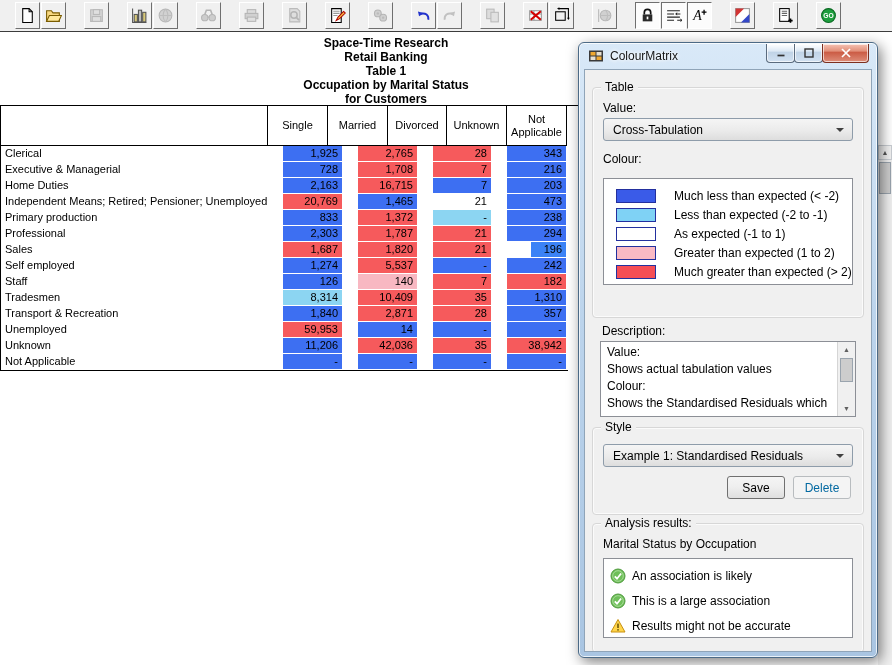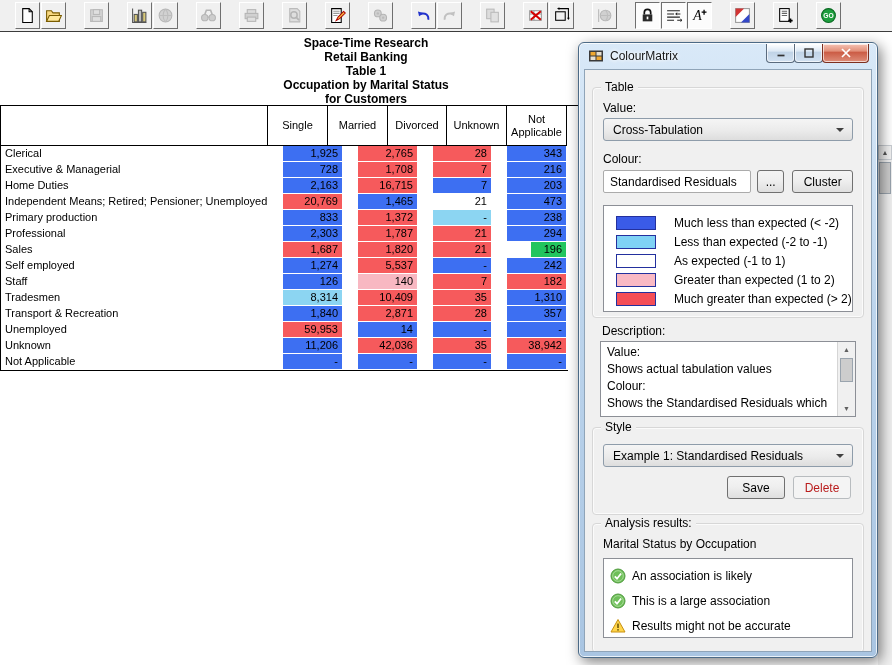--- a/index.html
+++ b/index.html
@@ -8,21 +8,21 @@
   
   #toolbar{position:absolute;left:0;top:0;width:892px;height:32px;background:#F0F0F0;
            border-bottom:1px solid #3C3C3C;display:flex;align-items:center;padding-left:15px;box-sizing:border-box;}
   .tbtn{width:23px;height:25px;background:#F0F0F0;border:1px solid;border-color:#FFF #6F6F6F #6F6F6F #FFF;
         display:flex;align-items:center;justify-content:center;margin-right:1px;flex:none;}
   .tbtn.gap{margin-left:17px;}
   .tbtn.pressed{background:#FCFCFC;border-color:#6F6F6F #FFF #FFF #6F6F6F;}
   .tbtn.disabled svg{filter:grayscale(1) opacity(.5) contrast(.7);}
   .tbtn svg{width:17px;height:17px;}
   
-  #titleblock{position:absolute;left:0;top:36px;width:732px;text-align:center;}
+  #titleblock{position:absolute;left:0;top:36px;width:732px;text-align:center;padding-left:20px;}
   #titleblock div{font-size:12px;font-weight:bold;line-height:14px;}
   #tline{position:absolute;left:0;top:105px;width:878px;height:1px;background:#000;}
   #thead{position:absolute;left:0;top:106px;width:567px;height:39px;display:grid;
          grid-template-columns:267px 60px 60px 59px 60px 61px;border-bottom:1px solid #000;
          box-sizing:content-box;background:#fff;}
   .hcell{border-left:1px solid #000;display:flex;align-items:center;justify-content:center;
          text-align:center;font-size:11px;line-height:13px;padding:0 3px;box-sizing:border-box;}
   .hcell:last-child{border-right:1px solid #000;}
   #tbody{position:absolute;left:0;top:146px;}
   .trow{display:grid;grid-template-columns:267px 59px 59px 58px 59px 60px;column-gap:16px;
@@ -61,21 +61,21 @@
          box-shadow:inset 0 0 0 1px #FBFBFB;box-sizing:border-box;}
   .glabel{position:absolute;top:-8px;left:8px;background:#F0F0F0;padding:0 4px;font-size:12px;line-height:15px;}
   .flabel{font-size:12px;line-height:14px;}
   .combo{height:23px;border:1px solid #8E9CAA;border-radius:3px;
          background:linear-gradient(#F5F5F5,#EBEBEB 55%,#DDDDDD);display:flex;align-items:center;
          padding:0 9px;box-sizing:border-box;position:relative;}
   .combo .carrow{position:absolute;right:8px;top:9px;width:0;height:0;
          border-left:4px solid transparent;border-right:4px solid transparent;border-top:4px solid #404040;}
   .btn{font-family:"Liberation Sans",sans-serif;font-size:12px;height:23px;border:1px solid #707070;border-radius:3px;
        background:linear-gradient(#F4F4F4,#EFEFEF 45%,#DFDFDF);color:#000;box-sizing:border-box;}
-  .btn.disabled{border-color:#B8BCBF;color:#b91c1c;background:#F4F4F4;}
+  .btn.disabled{border-color:#B8BCBF;color:#0369a1;background:#F4F4F4;}
   .textbox{height:23px;background:#fff;border:1px solid #ABABAB;border-radius:2px;
            display:flex;align-items:center;padding:0 6px;box-sizing:border-box;}
   .legendbox{border:1px solid #8C8F96;background:#fff;box-sizing:border-box;}
   .legend-row{display:flex;align-items:center;height:19px;padding-left:12px;}
   .swatch{width:38px;height:12px;border:1px solid #23309E;margin-right:18px;flex:none;box-sizing:content-box;}
   .descbox{position:relative;border:1px solid #8C8F96;background:#fff;box-sizing:border-box;overflow:hidden;}
   .descbox .lines{padding:2px 6px;font-size:12px;line-height:17px;}
   .dsb{position:absolute;right:0;top:0;bottom:0;width:17px;background:#F0F0F0;border-left:1px solid #D5D5D5;}
   .dsb-up,.dsb-down{height:15px;display:flex;align-items:center;justify-content:center;font-size:7px;color:#606060;}
   .dsb-down{position:absolute;bottom:0;left:0;right:0;}
@@ -350,21 +350,21 @@
         <div class="tcell" style="background: rgb(246, 90, 92);">1,787</div>
         <div class="tcell" style="background: rgb(246, 90, 92);">21</div>
         <div class="tcell" style="background: rgb(61, 111, 242);">294</div>
         <div class="tcell" style="background: rgb(61, 111, 242);">-</div>
       </div>
       <div class="trow">
         <div class="rlabel">Sales</div>
         <div class="tcell" style="background: rgb(246, 90, 92);">1,687</div>
         <div class="tcell" style="background: rgb(246, 90, 92);">1,820</div>
         <div class="tcell" style="background: rgb(246, 90, 92);">21</div>
-        <div class="tcell" style="background: #22c55e; margin-left: 24px;">196</div>
+        <div class="tcell" style="background: #3b82f6; margin-left: 24px;">196</div>
         <div class="tcell" style="background: rgb(61, 111, 242);">-</div>
       </div>
       <div class="trow">
         <div class="rlabel">Self employed</div>
         <div class="tcell" style="background: rgb(61, 111, 242);">1,274</div>
         <div class="tcell" style="background: rgb(246, 90, 92);">5,537</div>
         <div class="tcell" style="background: rgb(61, 111, 242);">-</div>
         <div class="tcell" style="background: rgb(61, 111, 242);">242</div>
         <div class="tcell" style="background: rgb(61, 111, 242);">-</div>
       </div>
@@ -460,25 +460,20 @@
 
       <div class="group" id="g-table" style="margin-top:17px;height:231px;">
         <span class="glabel">Table</span>
         <div style="padding:0 10px;">
           <div class="flabel" style="margin-top:13px;">Value:</div>
           <div class="combo" style="margin-top:3px;">
             <span>Cross-Tabulation</span>
             <span class="carrow"></span>
           </div>
           <div class="flabel" style="margin-top:11px;">Colour:</div>
-          <div style="margin-top:4px;display:flex;align-items:center;">
-            <div class="textbox" style="width:152px;">Standardised Residuals</div>
-            <button class="btn" style="width:28px;margin-left:6px;">...</button>
-            <button class="btn" style="width:62px;margin-left:8px;">Cluster</button>
-          </div>
           <div class="legendbox" id="legend" style="margin-top:12px;height:107px;padding-top:7px;">
               <div class="legend-row">
                 <span class="swatch" style="background: rgb(58, 91, 232);"></span>
                 <span>Much less than expected (&lt; -2)</span>
               </div>
               <div class="legend-row">
                 <span class="swatch" style="background: rgb(127, 210, 245);"></span>
                 <span>Less than expected (-2 to -1)</span>
               </div>
               <div class="legend-row">

